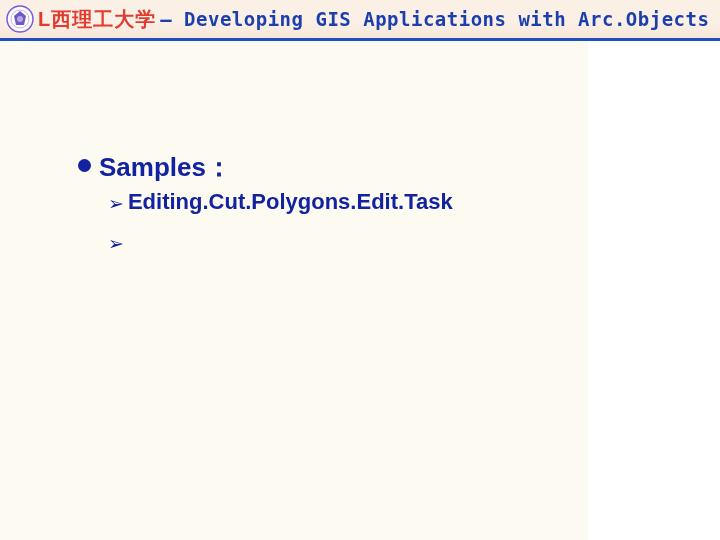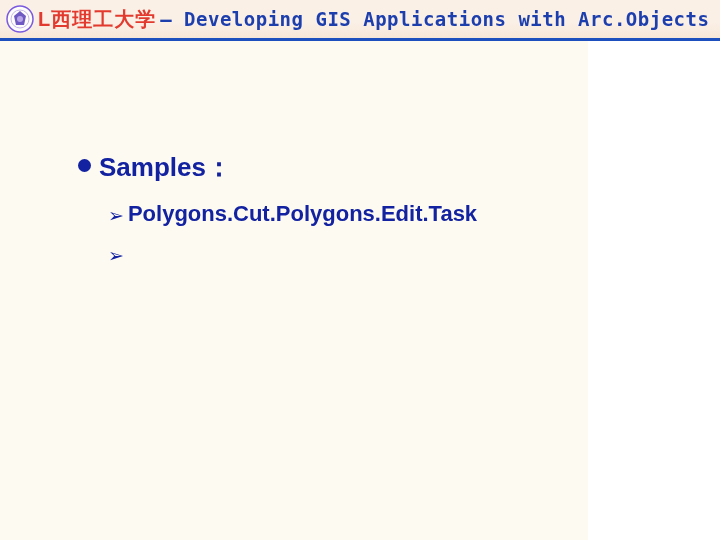--- a/index.html
+++ b/index.html
@@ -56,21 +56,21 @@
   }
   .content {
     position: absolute;
     top: 150px;
     left: 78px;
     width: 600px;
   }
   .bullet-line {
     display: flex;
     align-items: flex-start;
-    margin-bottom: 16px;
+    margin-bottom: 4px;
   }
   .disc {
     width: 13px;
     height: 13px;
     background: #1222a0;
     border-radius: 50%;
     margin-top: 9px;
     margin-right: 8px;
     flex: 0 0 auto;
   }
@@ -125,21 +125,21 @@
 
   <div class="content">
     <div class="bullet-line">
       <div class="disc"></div>
       <div class="bullet-text">Samples：</div>
     </div>
 
     <div class="sub-list">
       <div class="sub-line">
         <div class="arrow">➢</div>
-        <div class="sub-text">Polygons.Cut.Polygons.Edit.Task</div>
+        <div class="sub-text">Editing.Cut.Polygons.Edit.Task</div>
       </div>
       <div class="sub-line">
         <div class="arrow">➢</div>
       </div>
     </div>
   </div>
 
 </div>
 
 </body></html>

